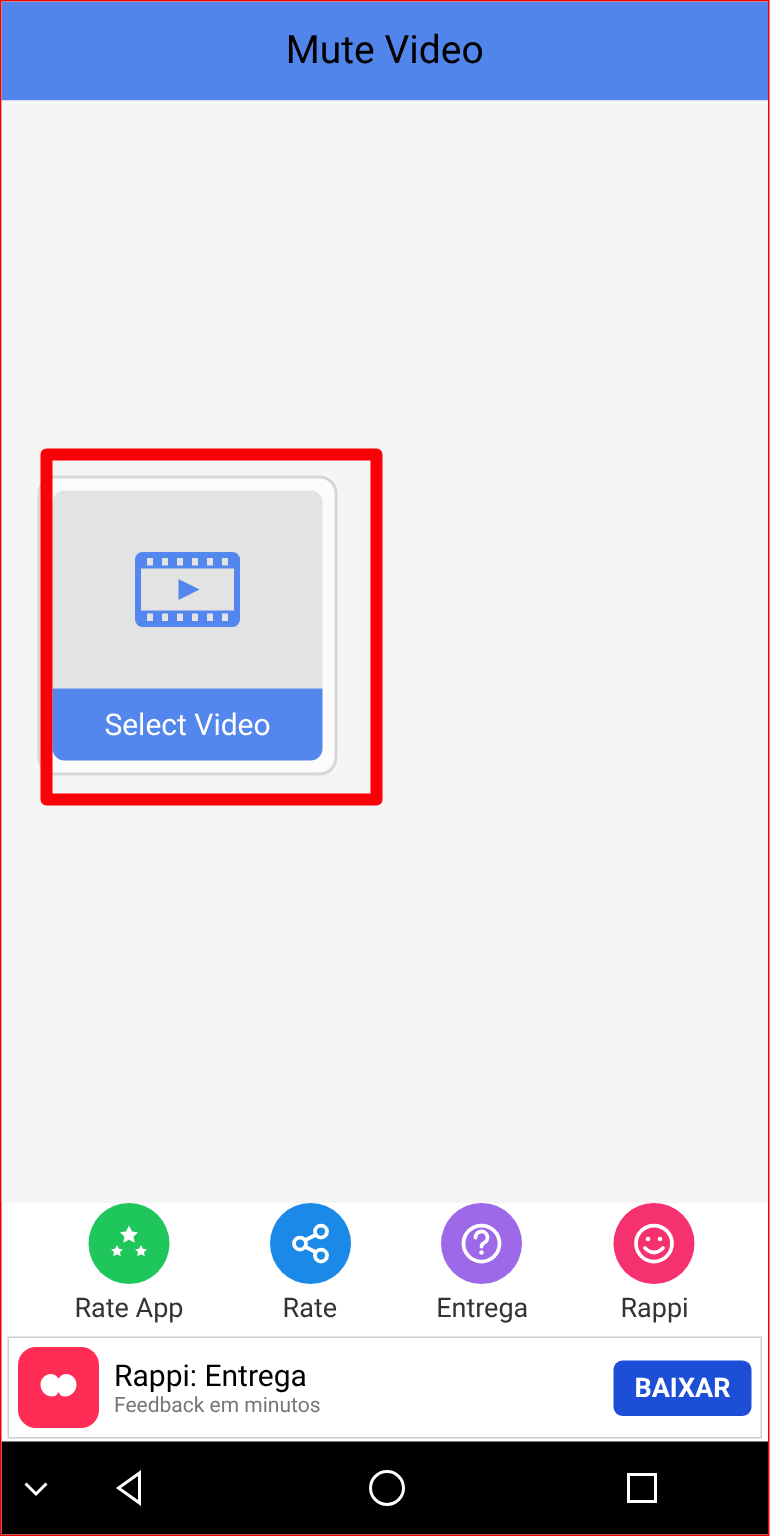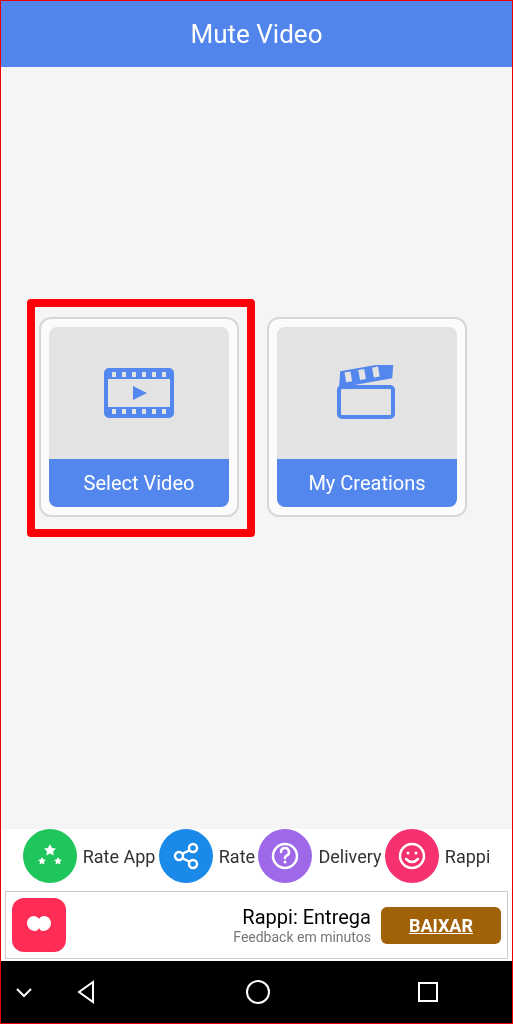--- a/index.html
+++ b/index.html
@@ -9,36 +9,36 @@
       background: #fff;
       font-family: -apple-system, Roboto, sans-serif;
       display: flex;
       flex-direction: column;
       border: 1px solid #e00;
       border-top: 1px solid #e00;
       position: relative;
     }
     .header {
       background: #5185ec;
-      color: #ffffff;
+      color: #000000;
       text-align: center;
       font-size: 26px;
       padding: 18px 16px;
       font-weight: 400;
     }
     .content {
       flex: 1;
       background: #f5f5f5;
       position: relative;
     }
     .cards {
       display: flex;
-      gap: 28px;
+      gap: 12px;
       position: absolute;
-      left: 38px;
+      left: 24px;
       top: 250px;
     }
     .card {
       width: 200px;
       height: 200px;
       background: #fbfbfb;
       border: 2px solid #d7d7d7;
       border-radius: 12px;
       padding: 8px;
       display: flex;
@@ -72,21 +72,21 @@
       font-size: 20px;
       border-radius: 0 0 8px 8px;
     }
     .bottom-row {
       display: flex;
       justify-content: space-around;
       padding: 0 20px 6px 20px;
     }
     .bottom-item {
       display: flex;
-      flex-direction: row;
+      flex-direction: column;
       align-items: center;
       gap: 6px;
     }
     .bottom-icon {
       width: 54px;
       height: 54px;
       border-radius: 50%;
       display: flex;
       align-items: center;
       justify-content: center;
@@ -103,31 +103,30 @@
       gap: 10px;
     }
     .ad-icon {
       width: 54px; height: 54px;
       border-radius: 12px;
       background: #ff2d55;
       display: flex;
       align-items: center;
       justify-content: center;
     }
-    .ad-text { flex: 1; text-align: right; }
+    .ad-text { flex: 1; }
     .ad-title { font-size: 20px; color: #000; }
     .ad-sub { font-size: 14px; color: #777; }
     .ad-btn {
-      background: #a16207;
+      background: #1d4ed8;
       color: #fff;
-      padding: 8px 28px;
+      padding: 8px 14px;
       border-radius: 6px;
       font-weight: bold;
       font-size: 18px;
-      text-decoration: underline;
     }
     .navbar {
       height: 62px;
       background: #000;
       display: flex;
       align-items: center;
       justify-content: space-around;
     }
     .nav-chevron {
       position: absolute;
@@ -164,32 +163,20 @@
           <rect x="28" y="41" width="4" height="5" fill="#e3e3e3"></rect>
           <rect x="38" y="41" width="4" height="5" fill="#e3e3e3"></rect>
           <rect x="48" y="41" width="4" height="5" fill="#e3e3e3"></rect>
           <rect x="58" y="41" width="4" height="5" fill="#e3e3e3"></rect>
           <path d="M29 18 L29 32 L43 25 Z" fill="#5487ed"></path>
         </svg>
       </div>
       <div class="card-label">Select Video</div>
     </div>
 
-    <div class="card">
-      <div class="card-icon-area">
-        <svg width="64" height="56" viewBox="0 0 64 56">
-          <rect x="4" y="22" width="54" height="30" rx="3" fill="none" stroke="#5487ed" stroke-width="4"></rect>
-          <path d="M4 22 L58 22 L62 6 L8 6 Z" fill="#5487ed" transform="rotate(-10 8 22)"></path>
-          <rect x="12" y="8" width="6" height="10" fill="#e3e3e3" transform="rotate(-10 8 22)"></rect>
-          <rect x="26" y="8" width="6" height="10" fill="#e3e3e3" transform="rotate(-10 8 22)"></rect>
-          <rect x="40" y="8" width="6" height="10" fill="#e3e3e3" transform="rotate(-10 8 22)"></rect>
-        </svg>
-      </div>
-      <div class="card-label">My Creations</div>
-    </div>
 
   </div>
 
 </div>
 
 <div class="bottom-row">
   <div class="bottom-item">
     <div class="bottom-icon" style="background:#1fc65c">
       <svg width="30" height="30" viewBox="0 0 30 30">
         <path d="M15 3 l2 4 4 .5 -3 3 .8 4 -3.8-2 -3.8 2 .8-4 -3-3 4-.5z" fill="#fff"></path>
@@ -212,21 +199,21 @@
     <span class="bottom-label">Rate</span>
   </div>
   <div class="bottom-item">
     <div class="bottom-icon" style="background:#9d69e8">
       <svg width="30" height="30" viewBox="0 0 30 30">
         <circle cx="15" cy="15" r="12" fill="none" stroke="#fff" stroke-width="2.5"></circle>
         <path d="M11 11 a4 4 0 1 1 5.5 3.7 c-1.5 .8-1.5 1.3-1.5 2.3" fill="none" stroke="#fff" stroke-width="2.5" stroke-linecap="round"></path>
         <circle cx="15" cy="21" r="1.5" fill="#fff"></circle>
       </svg>
     </div>
-    <span class="bottom-label">Delivery</span>
+    <span class="bottom-label">Entrega</span>
   </div>
   <div class="bottom-item">
     <div class="bottom-icon" style="background:#f5316f">
       <svg width="30" height="30" viewBox="0 0 30 30">
         <circle cx="15" cy="15" r="12" fill="none" stroke="#fff" stroke-width="2.5"></circle>
         <circle cx="11" cy="12" r="1.5" fill="#fff"></circle>
         <circle cx="19" cy="12" r="1.5" fill="#fff"></circle>
         <path d="M9 18 q6 6 12 0" fill="none" stroke="#fff" stroke-width="2.5" stroke-linecap="round"></path>
       </svg>
     </div>

